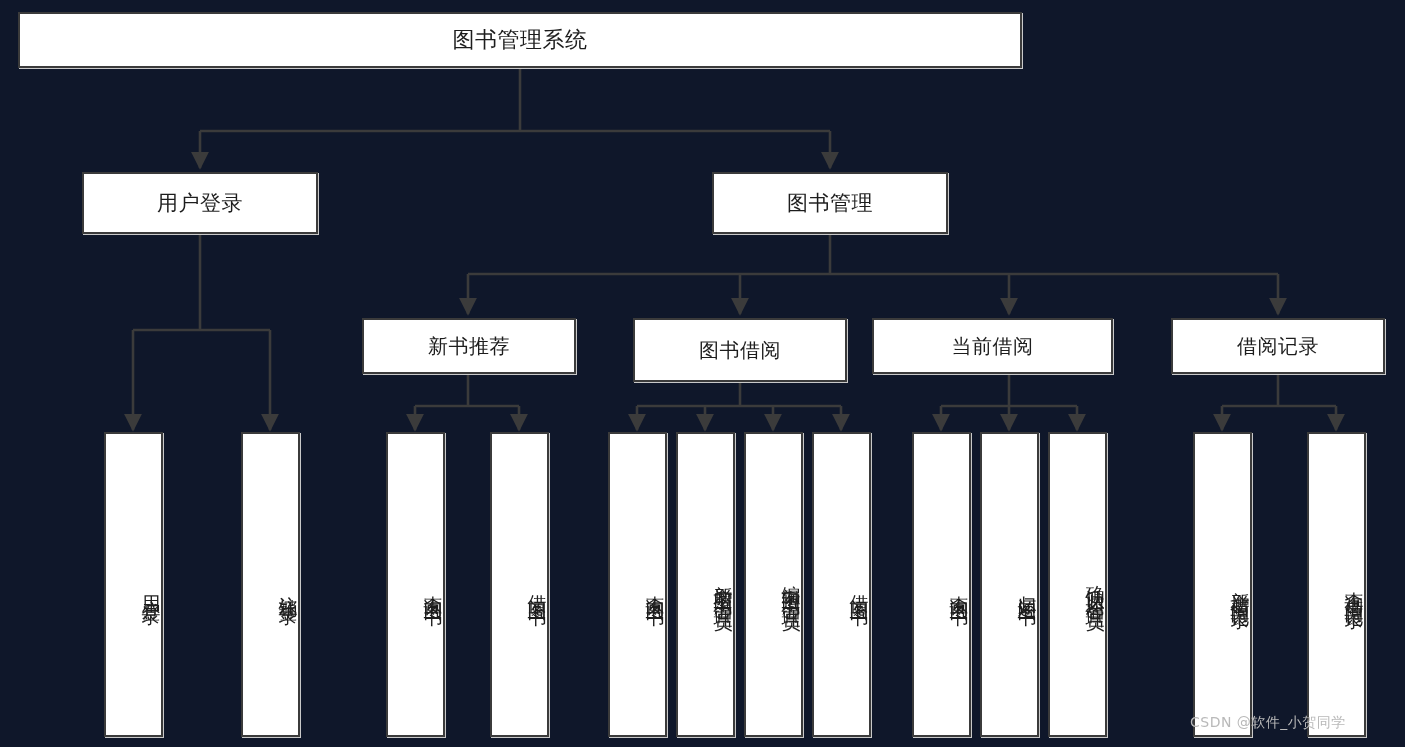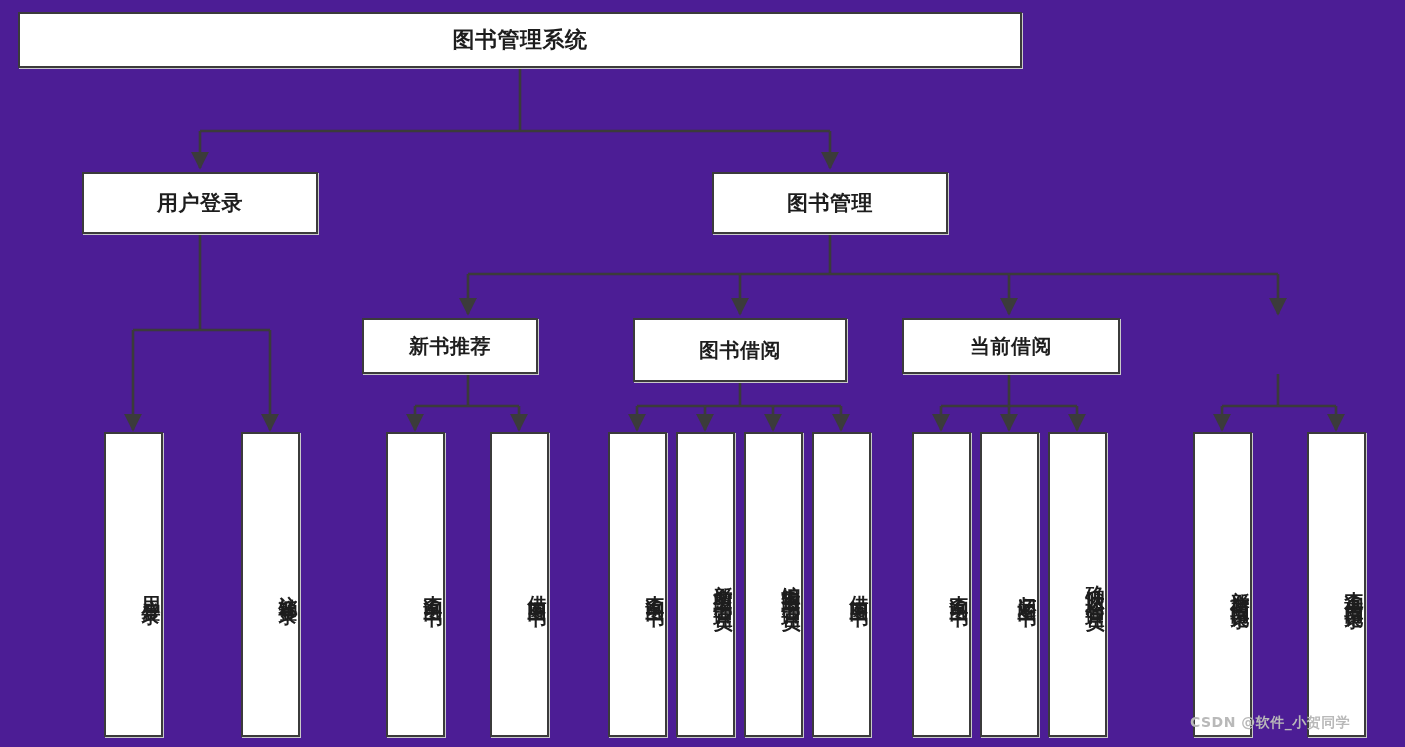--- a/index.html
+++ b/index.html
@@ -7,23 +7,22 @@
     padding: 0;
     background: #ffffff;
   }
   body {
     font-family: "DejaVu Sans", "Liberation Sans", sans-serif;
   }
   #canvas {
     position: relative;
     width: 1405px;
     height: 747px;
-    background: #4c1d95;
+    background: #0f172a;
     overflow: hidden;
-    font-weight: bold;
   }
   #edges {
     position: absolute;
     left: 0;
     top: 0;
     width: 1405px;
     height: 747px;
     pointer-events: none;
   }
   .node {
@@ -127,32 +126,35 @@
   </div>
 
   <div class="node level1 horizontal" style="left:82px; top:172px; width:236px; height:62px;">
     <span class="node-label">用户登录</span>
   </div>
 
   <div class="node level1 horizontal" style="left:712px; top:172px; width:236px; height:62px;">
     <span class="node-label">图书管理</span>
   </div>
 
-  <div class="node level2 horizontal" style="left:362px; top:318px; width:176px; height:56px;">
+  <div class="node level2 horizontal" style="left:362px; top:318px; width:214px; height:56px;">
     <span class="node-label">新书推荐</span>
   </div>
 
   <div class="node level2 horizontal" style="left:633px; top:318px; width:214px; height:64px;">
     <span class="node-label">图书借阅</span>
   </div>
 
-  <div class="node level2 horizontal" style="left:902px; top:318px; width:218px; height:56px;">
+  <div class="node level2 horizontal" style="left:872px; top:318px; width:241px; height:56px;">
     <span class="node-label">当前借阅</span>
   </div>
 
+  <div class="node level2 horizontal" style="left:1171px; top:318px; width:214px; height:56px;">
+    <span class="node-label">借阅记录</span>
+  </div>
 
   <div class="node vertical" style="left:104px; top:432px; width:59px; height:305px;">
     <span class="node-label">用户登录</span>
   </div>
 
   <div class="node vertical" style="left:241px; top:432px; width:59px; height:305px;">
     <span class="node-label">注销登录</span>
   </div>
 
   <div class="node vertical" style="left:386px; top:432px; width:59px; height:305px;">

